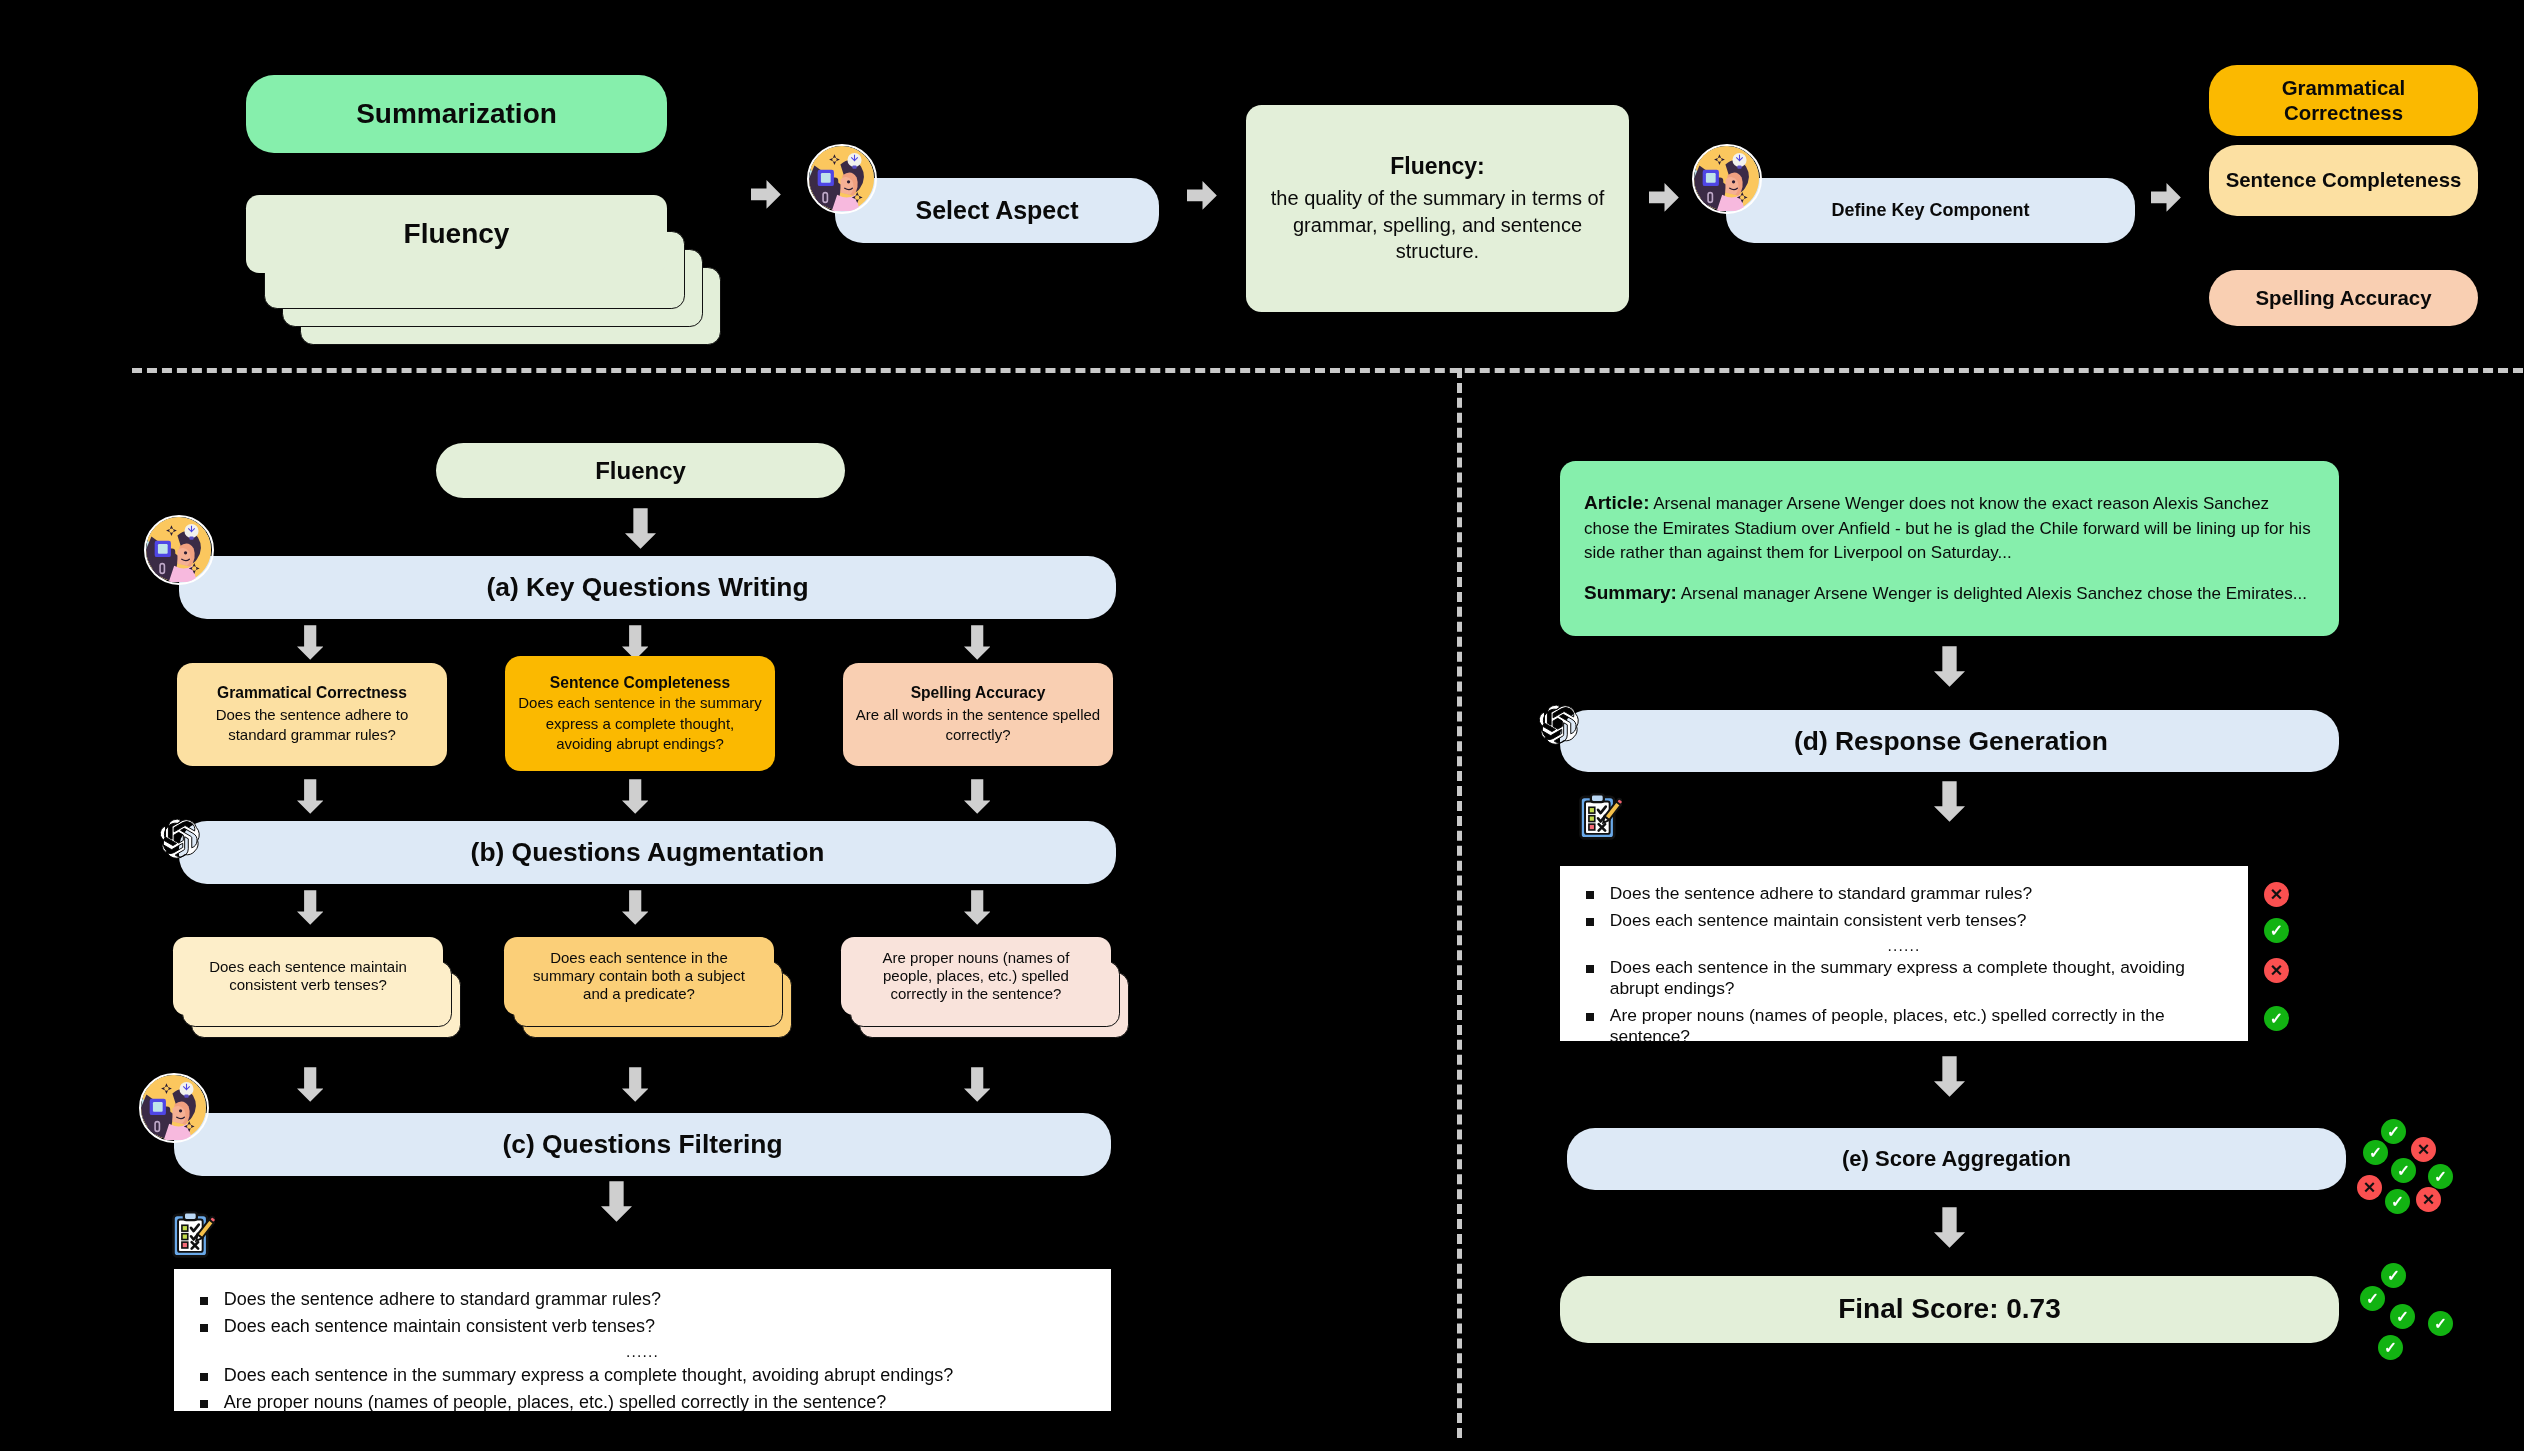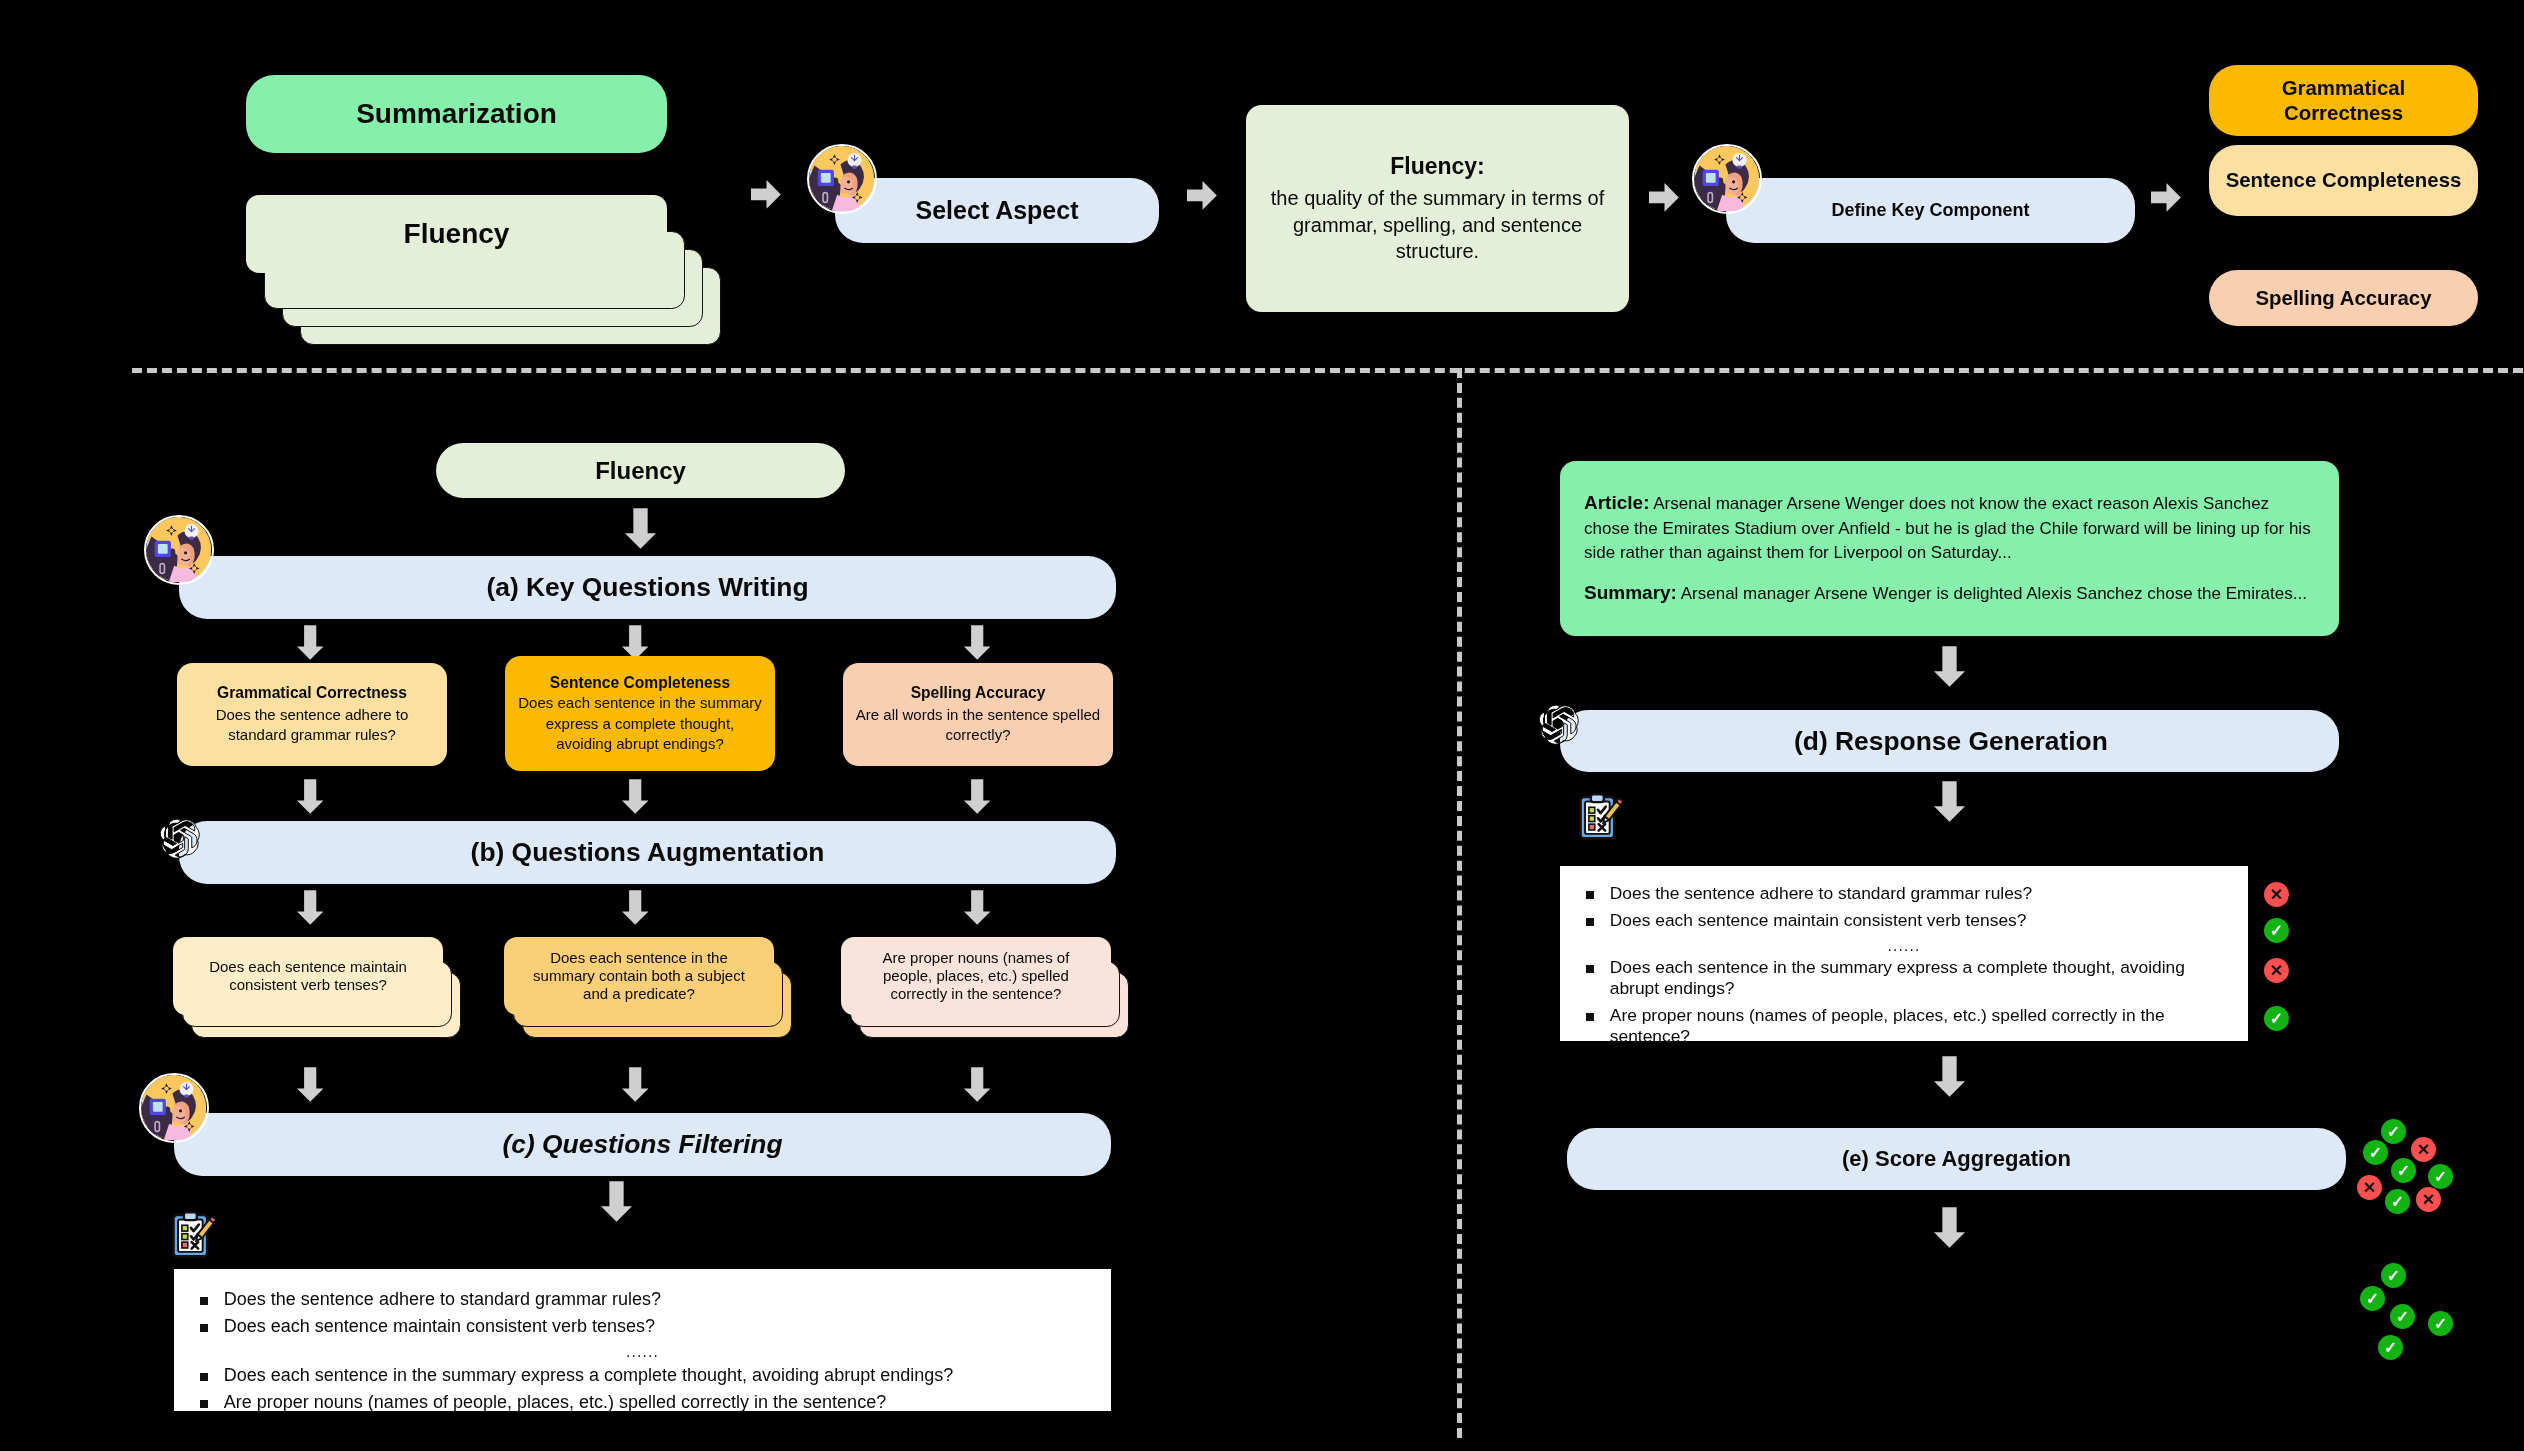--- a/index.html
+++ b/index.html
@@ -356,21 +356,21 @@
     <svg width="26.4" height="35" viewBox="0 0 52 68">
         <use href="#g-arrow-down"></use>
       </svg>
   </div>
   <div class="arr-d" style="left:964px; top:1067px;">
     <svg width="26.4" height="35" viewBox="0 0 52 68">
         <use href="#g-arrow-down"></use>
       </svg>
   </div>
 
-  <div class="abs rbox b-blue bold" style="left:174px; top:1113px; width:937px; height:63px; font-size:26.4px;font-style:italic;">
+  <div class="abs rbox b-blue bold" style="left:174px; top:1113px; width:937px; height:63px; font-size:26.4px;">
     <span>(c) Questions Filtering</span>
   </div>
   <div class="avatar" style="left:139px; top:1073px; width:70px; height:70px;">
     <svg width="65" height="65" viewBox="0 0 120 120">
         <use href="#g-avatar"></use>
       </svg>
   </div>
 
   <div class="arr-d" style="left:601px; top:1181px;">
     <svg width="31" height="41" viewBox="0 0 52 68">
@@ -488,20 +488,23 @@
   <div class="mark bad" style="left:2357px; top:1175px; width:25px; height:25px; font-size:15.6px;">✕</div>
   <div class="mark ok" style="left:2385px; top:1189px; width:25px; height:25px; font-size:15.6px;">✓</div>
   <div class="mark bad" style="left:2416px; top:1187px; width:25px; height:25px; font-size:15.6px;">✕</div>
 
   <div class="arr-d" style="left:1934px; top:1207px;">
     <svg width="31" height="41" viewBox="0 0 52 68">
         <use href="#g-arrow-down"></use>
       </svg>
   </div>
 
+  <div class="abs rbox b-green bold" style="left:1560px; top:1276px; width:779px; height:67px; font-size:28px;">
+    <span>Final Score: 0.73</span>
+  </div>
 
   <div class="mark ok" style="left:2381px; top:1263px; width:25px; height:25px; font-size:15.6px;">✓</div>
   <div class="mark ok" style="left:2360px; top:1286px; width:25px; height:25px; font-size:15.6px;">✓</div>
   <div class="mark ok" style="left:2390px; top:1304px; width:25px; height:25px; font-size:15.6px;">✓</div>
   <div class="mark ok" style="left:2428px; top:1311px; width:25px; height:25px; font-size:15.6px;">✓</div>
   <div class="mark ok" style="left:2378px; top:1335px; width:25px; height:25px; font-size:15.6px;">✓</div>
 
 </div>
 
 

